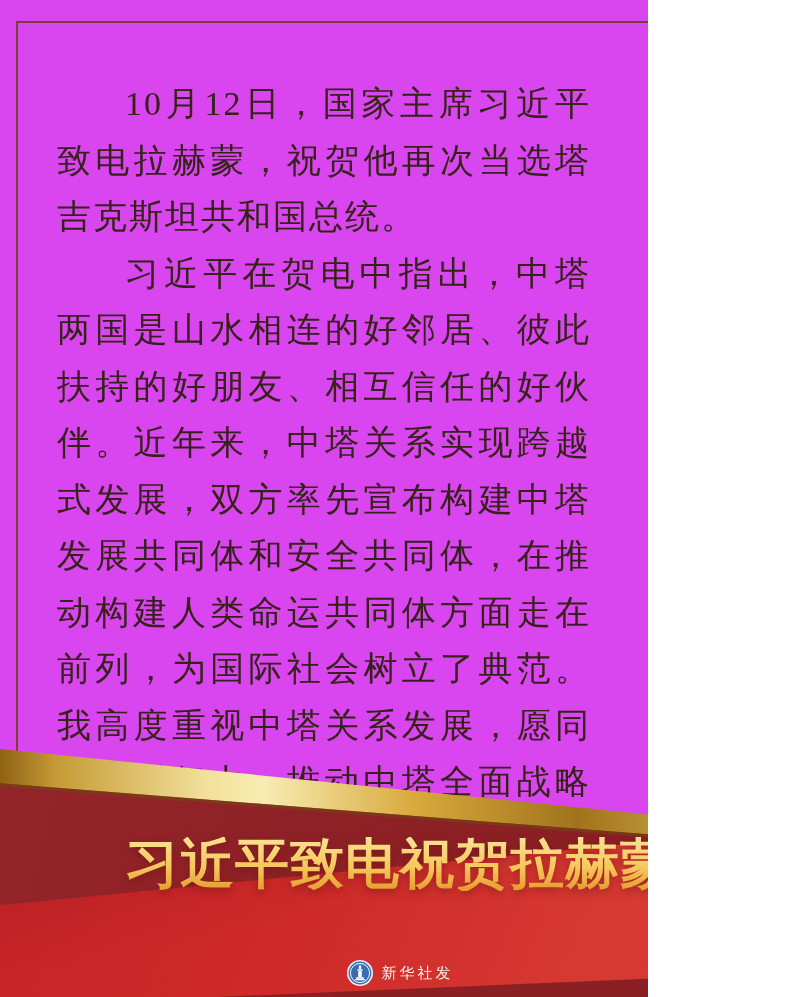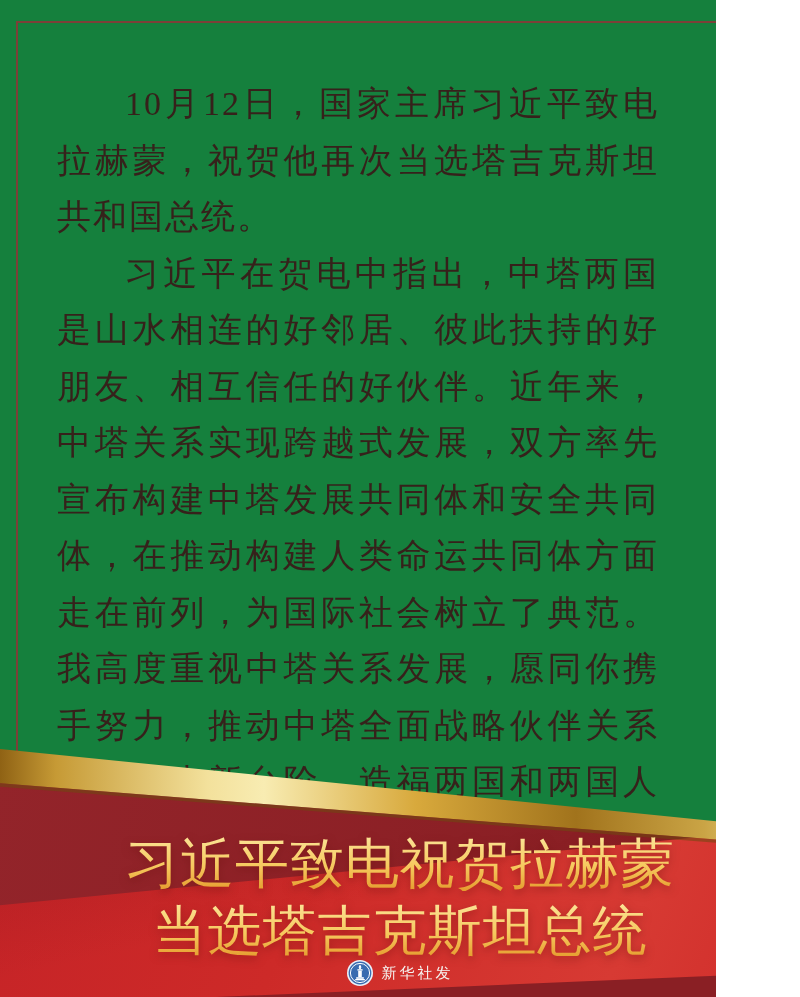--- a/index.html
+++ b/index.html
@@ -1,23 +1,23 @@
 <!DOCTYPE html>
 <html><head>
 <meta charset="utf-8">
 <style>
   * { margin: 0; padding: 0; box-sizing: border-box; }
   html, body { width: 800px; }
   body { font-family: "Liberation Serif", "DejaVu Serif", serif; }
 
   .poster {
     position: relative;
-    width: 716px;
+    width: 648px;
     height: 997px;
-    background: #15803d;
+    background: #d946ef;
     overflow: hidden;
   }
 
   
   .frame {
     position: absolute;
     left: 16px;
     top: 21px;
     width: 768px;
     height: 960px;
@@ -81,21 +81,21 @@
     position: absolute; inset: 0;
     background: #6d4a10;
     clip-path: polygon(0 13.8%, 100% 39.2%, 100% 40.4%, 0 15.2%);
     opacity: 0.55;
   }
 
   .banner-title {
     position: absolute;
     width: 100%;
     text-align: center;
-    font-weight: 400;
+    font-weight: 700;
     font-size: 54px;
     letter-spacing: 1px;
     line-height: 1;
     background: linear-gradient(#fbe294 0%, #f6c85d 55%, #e59b2e 100%);
     -webkit-background-clip: text;
     background-clip: text;
     color: transparent;
     filter: drop-shadow(0 3px 4px rgba(105,15,12,0.5));
     white-space: nowrap;
   }
@@ -134,21 +134,20 @@
 
   <div class="banner">
     <div class="banner-red-body"></div>
     <div class="banner-sheen"></div>
     <div class="banner-fold-dark"></div>
     <div class="banner-bottom-wedge"></div>
     <div class="gold-ribbon"></div>
     <div class="gold-ribbon-edge"></div>
 
     <div class="banner-title line1">习近平致电祝贺拉赫蒙</div>
-    <div class="banner-title line2">当选塔吉克斯坦总统</div>
 
     <div class="credit">
       <svg class="logo" viewBox="0 0 26 26" xmlns="http://www.w3.org/2000/svg" aria-hidden="true">
         <circle cx="13" cy="13" r="13" fill="#eaf1fa"></circle>
         <circle cx="13" cy="13" r="11.4" fill="#3a6cb0"></circle>
         <circle cx="13" cy="13" r="9.6" fill="none" stroke="#ffffff" stroke-width="1"></circle>
 
         <rect x="12.1" y="5.8" width="1.8" height="3.2" fill="#ffffff"></rect>
         <polygon points="13,4.6 14.6,7.4 11.4,7.4" fill="#ffffff"></polygon>
         <rect x="10.4" y="9.2" width="5.2" height="1.4" fill="#ffffff"></rect>

